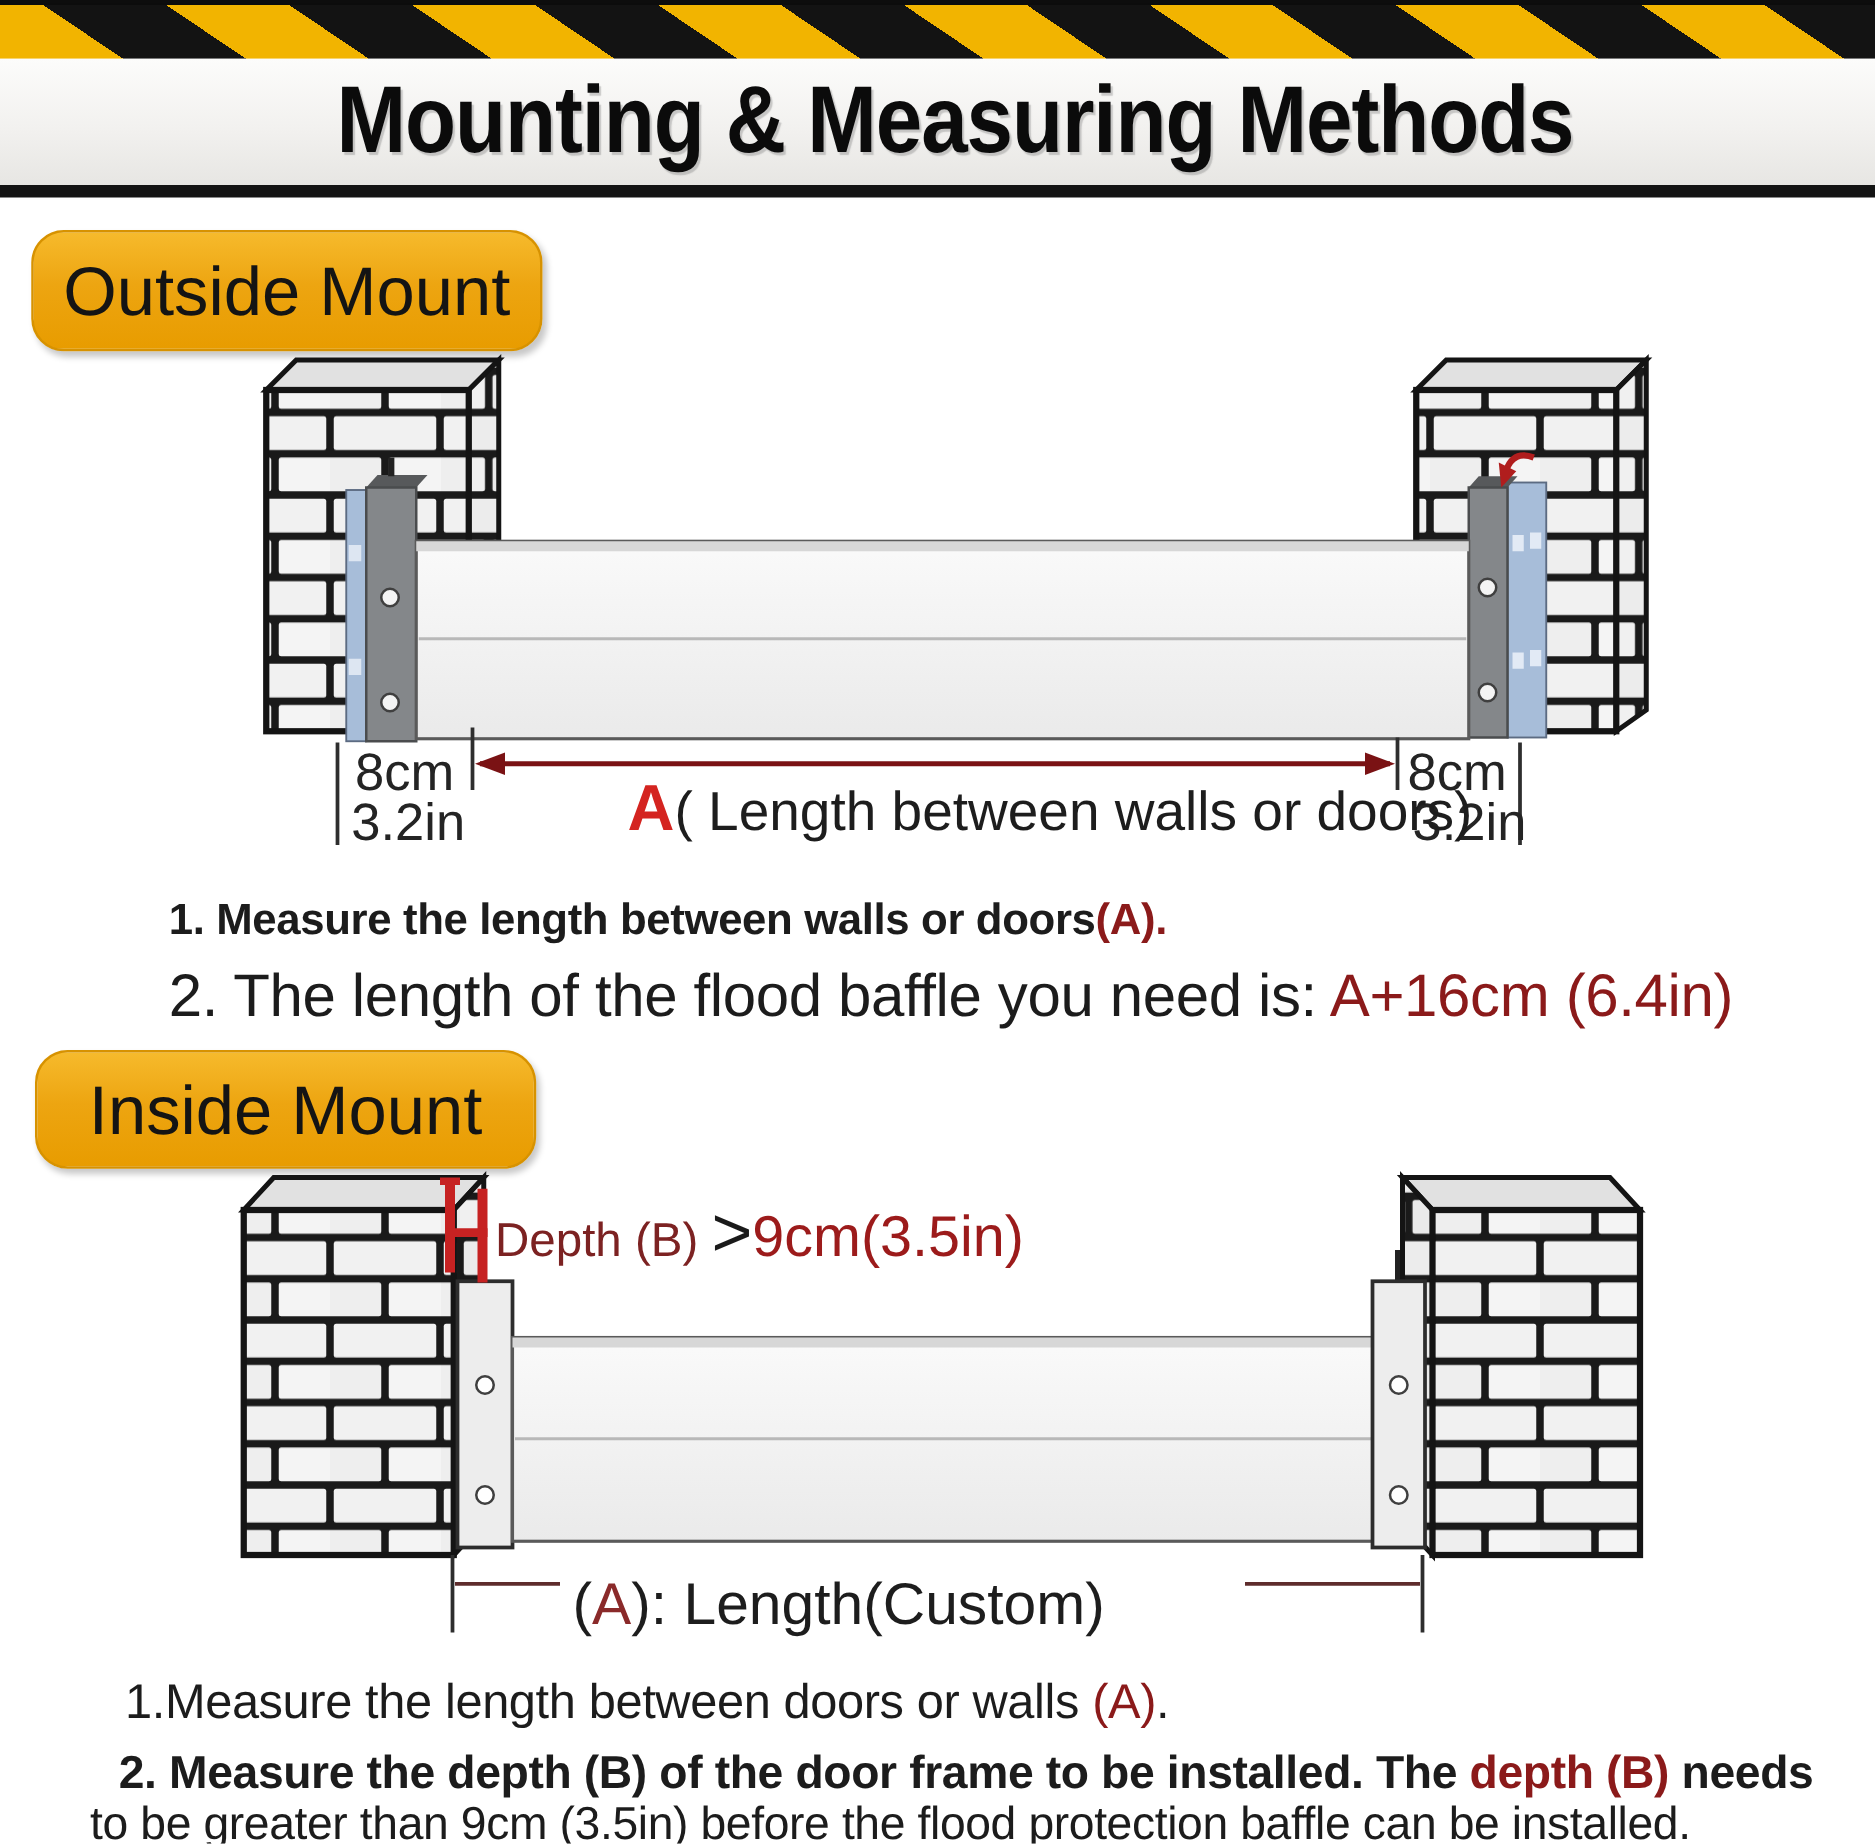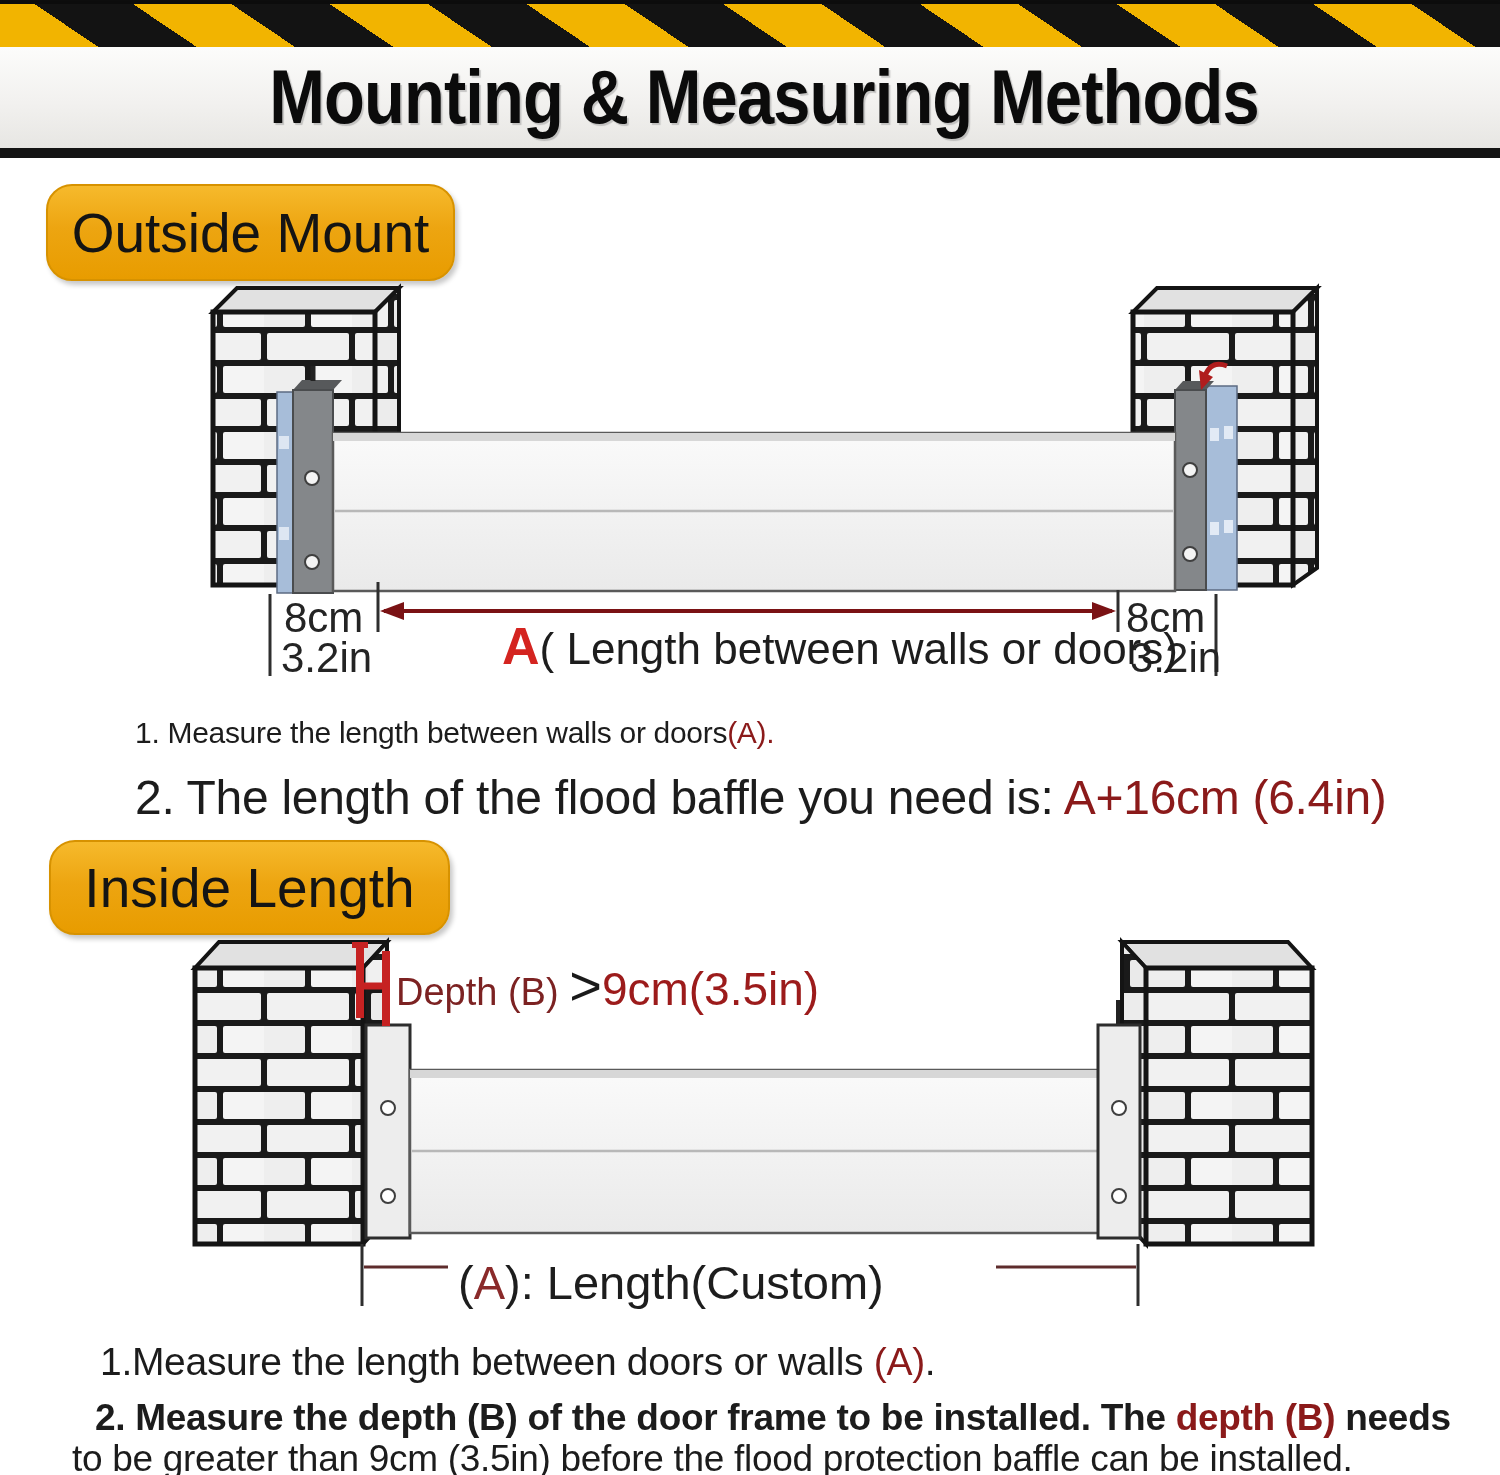--- a/index.html
+++ b/index.html
@@ -15,40 +15,40 @@
   .title-band{position:absolute;top:47px;left:0;width:100%;height:101px;
     background:linear-gradient(180deg,#fcfcfb 0%,#f2f1ef 55%,#e7e6e3 100%);padding-left:28px;}
   .title{position:absolute;top:50%;left:50%;transform:translate(-50%,-52%) scaleX(.88);
     font-size:76px;font-weight:bold;letter-spacing:-1px;color:#0b0b0b;white-space:nowrap;
     text-shadow:2px 2px 1px rgba(130,130,130,.4);}
   .title-underbar{position:absolute;top:148px;left:0;width:100%;height:10px;background:#141414;}
   
   .badge{position:absolute;display:flex;align-items:center;justify-content:center;
     background:linear-gradient(180deg,#f6ba2c 0%,#eda511 45%,#e89c00 100%);
     border:2px solid #d79200;border-radius:26px;color:#141414;font-size:55px;
-    box-shadow:3px 4px 5px rgba(0,0,0,.22);white-space:nowrap;margin-left:21px;}
+    box-shadow:3px 4px 5px rgba(0,0,0,.22);white-space:nowrap;}
   #badge-outside{left:25px;top:184px;width:405px;height:93px;}
   #badge-inside{left:28px;top:840px;width:397px;height:91px;}
   
   svg{position:absolute;left:0;display:block;}
   #svg-outside{top:280px;}
   #svg-inside{top:935px;}
   text{font-family:"Liberation Sans","DejaVu Sans",sans-serif;}
   .dim{font-size:42px;fill:#242424;}
   .dim-caption{font-size:44px;fill:#1d1d1d;}
   .a-letter{font-size:52px;font-weight:bold;fill:#d42420;}
   .depth-prefix{font-size:38px;fill:#7c2222;}
   .depth-gt{font-size:56px;fill:#1a1a1a;}
   .depth-value{font-size:46px;fill:#9c1b1b;}
   .inside-a{font-size:47px;fill:#1d1d1d;}
   .inside-a-red{font-size:47px;fill:#8a2a2a;}
   
   .step{position:absolute;white-space:nowrap;color:#1c1c1c;letter-spacing:-.3px;}
   .step .red{color:#8b1a1a;}
-  #o-step1{left:135px;top:716px;font-size:30px;}
+  #o-step1{left:135px;top:716px;font-size:35px;font-weight:bold;}
   #o-step2{left:135px;top:770px;font-size:48px;}
   #i-step1{left:100px;top:1340px;font-size:39px;text-align:center;}
   #i-step2{left:95px;top:1397px;font-size:37px;font-weight:bold;}
   #i-step3{left:72px;top:1438px;font-size:37px;}
 </style>
 </head>
 <body>
 
 <div id="canvas">
 
@@ -140,21 +140,21 @@
       <text x="1126" y="632" class="dim">8cm</text>
       <text x="1130" y="672" class="dim">3.2in</text>
       <text x="502" y="664"><tspan class="a-letter">A</tspan><tspan class="dim-caption">( Length between walls or doors)</tspan></text>
     </g>
   </svg>
 
   <div class="step" id="o-step1"><span>1. Measure the length between walls or doors</span><span class="red">(A).</span></div>
   <div class="step" id="o-step2"><span>2. The length of the flood baffle you need is: </span><span class="red">A+16cm (6.4in)</span></div>
 
   <div class="badge" id="badge-inside">
-    <span>Inside Length</span>
+    <span>Inside Mount</span>
   </div>
 
   <svg id="svg-inside" width="1500" height="380" viewBox="0 935 1500 380">
     <defs>
       <pattern id="pbF2" patternUnits="userSpaceOnUse" width="88" height="66">
         <rect width="88" height="66" fill="#1a1a1a"></rect>
         <rect x="3" y="3" width="82" height="27" rx="2" fill="#f1f1f1"></rect>
         <rect x="-41" y="36" width="82" height="27" rx="2" fill="#eeeeee"></rect>
         <rect x="47" y="36" width="82" height="27" rx="2" fill="#f4f4f4"></rect>
       </pattern>

